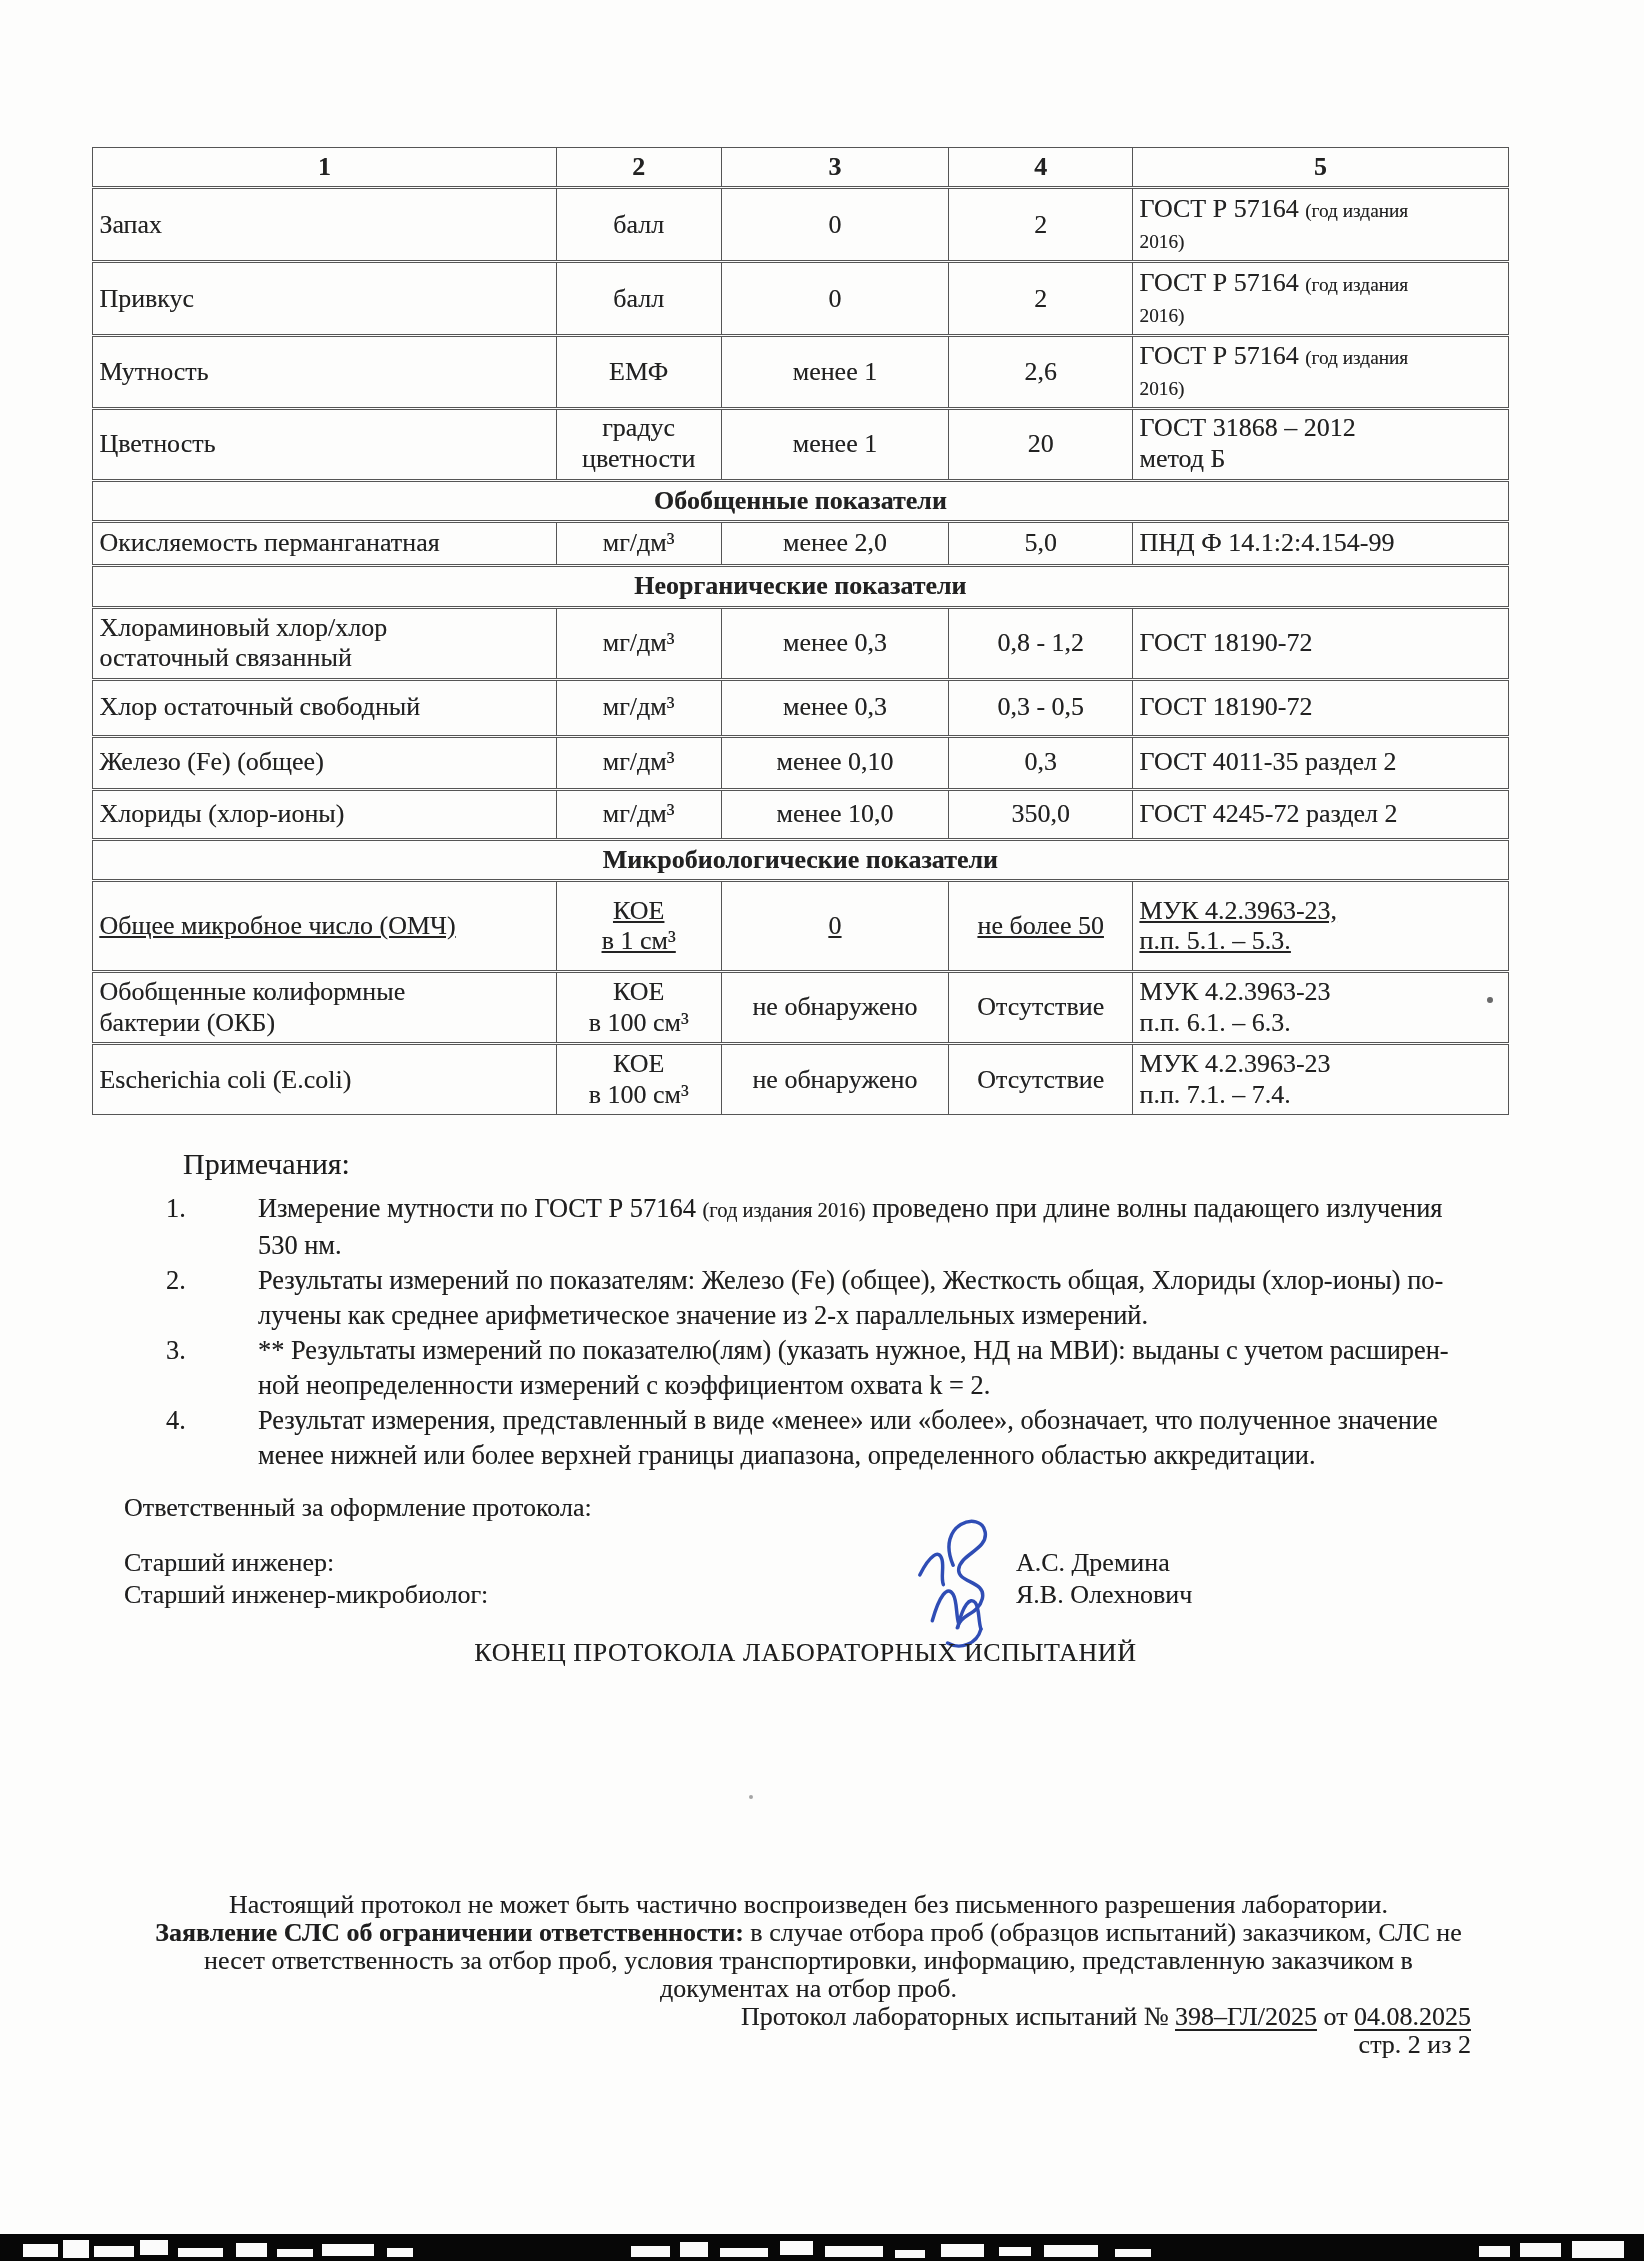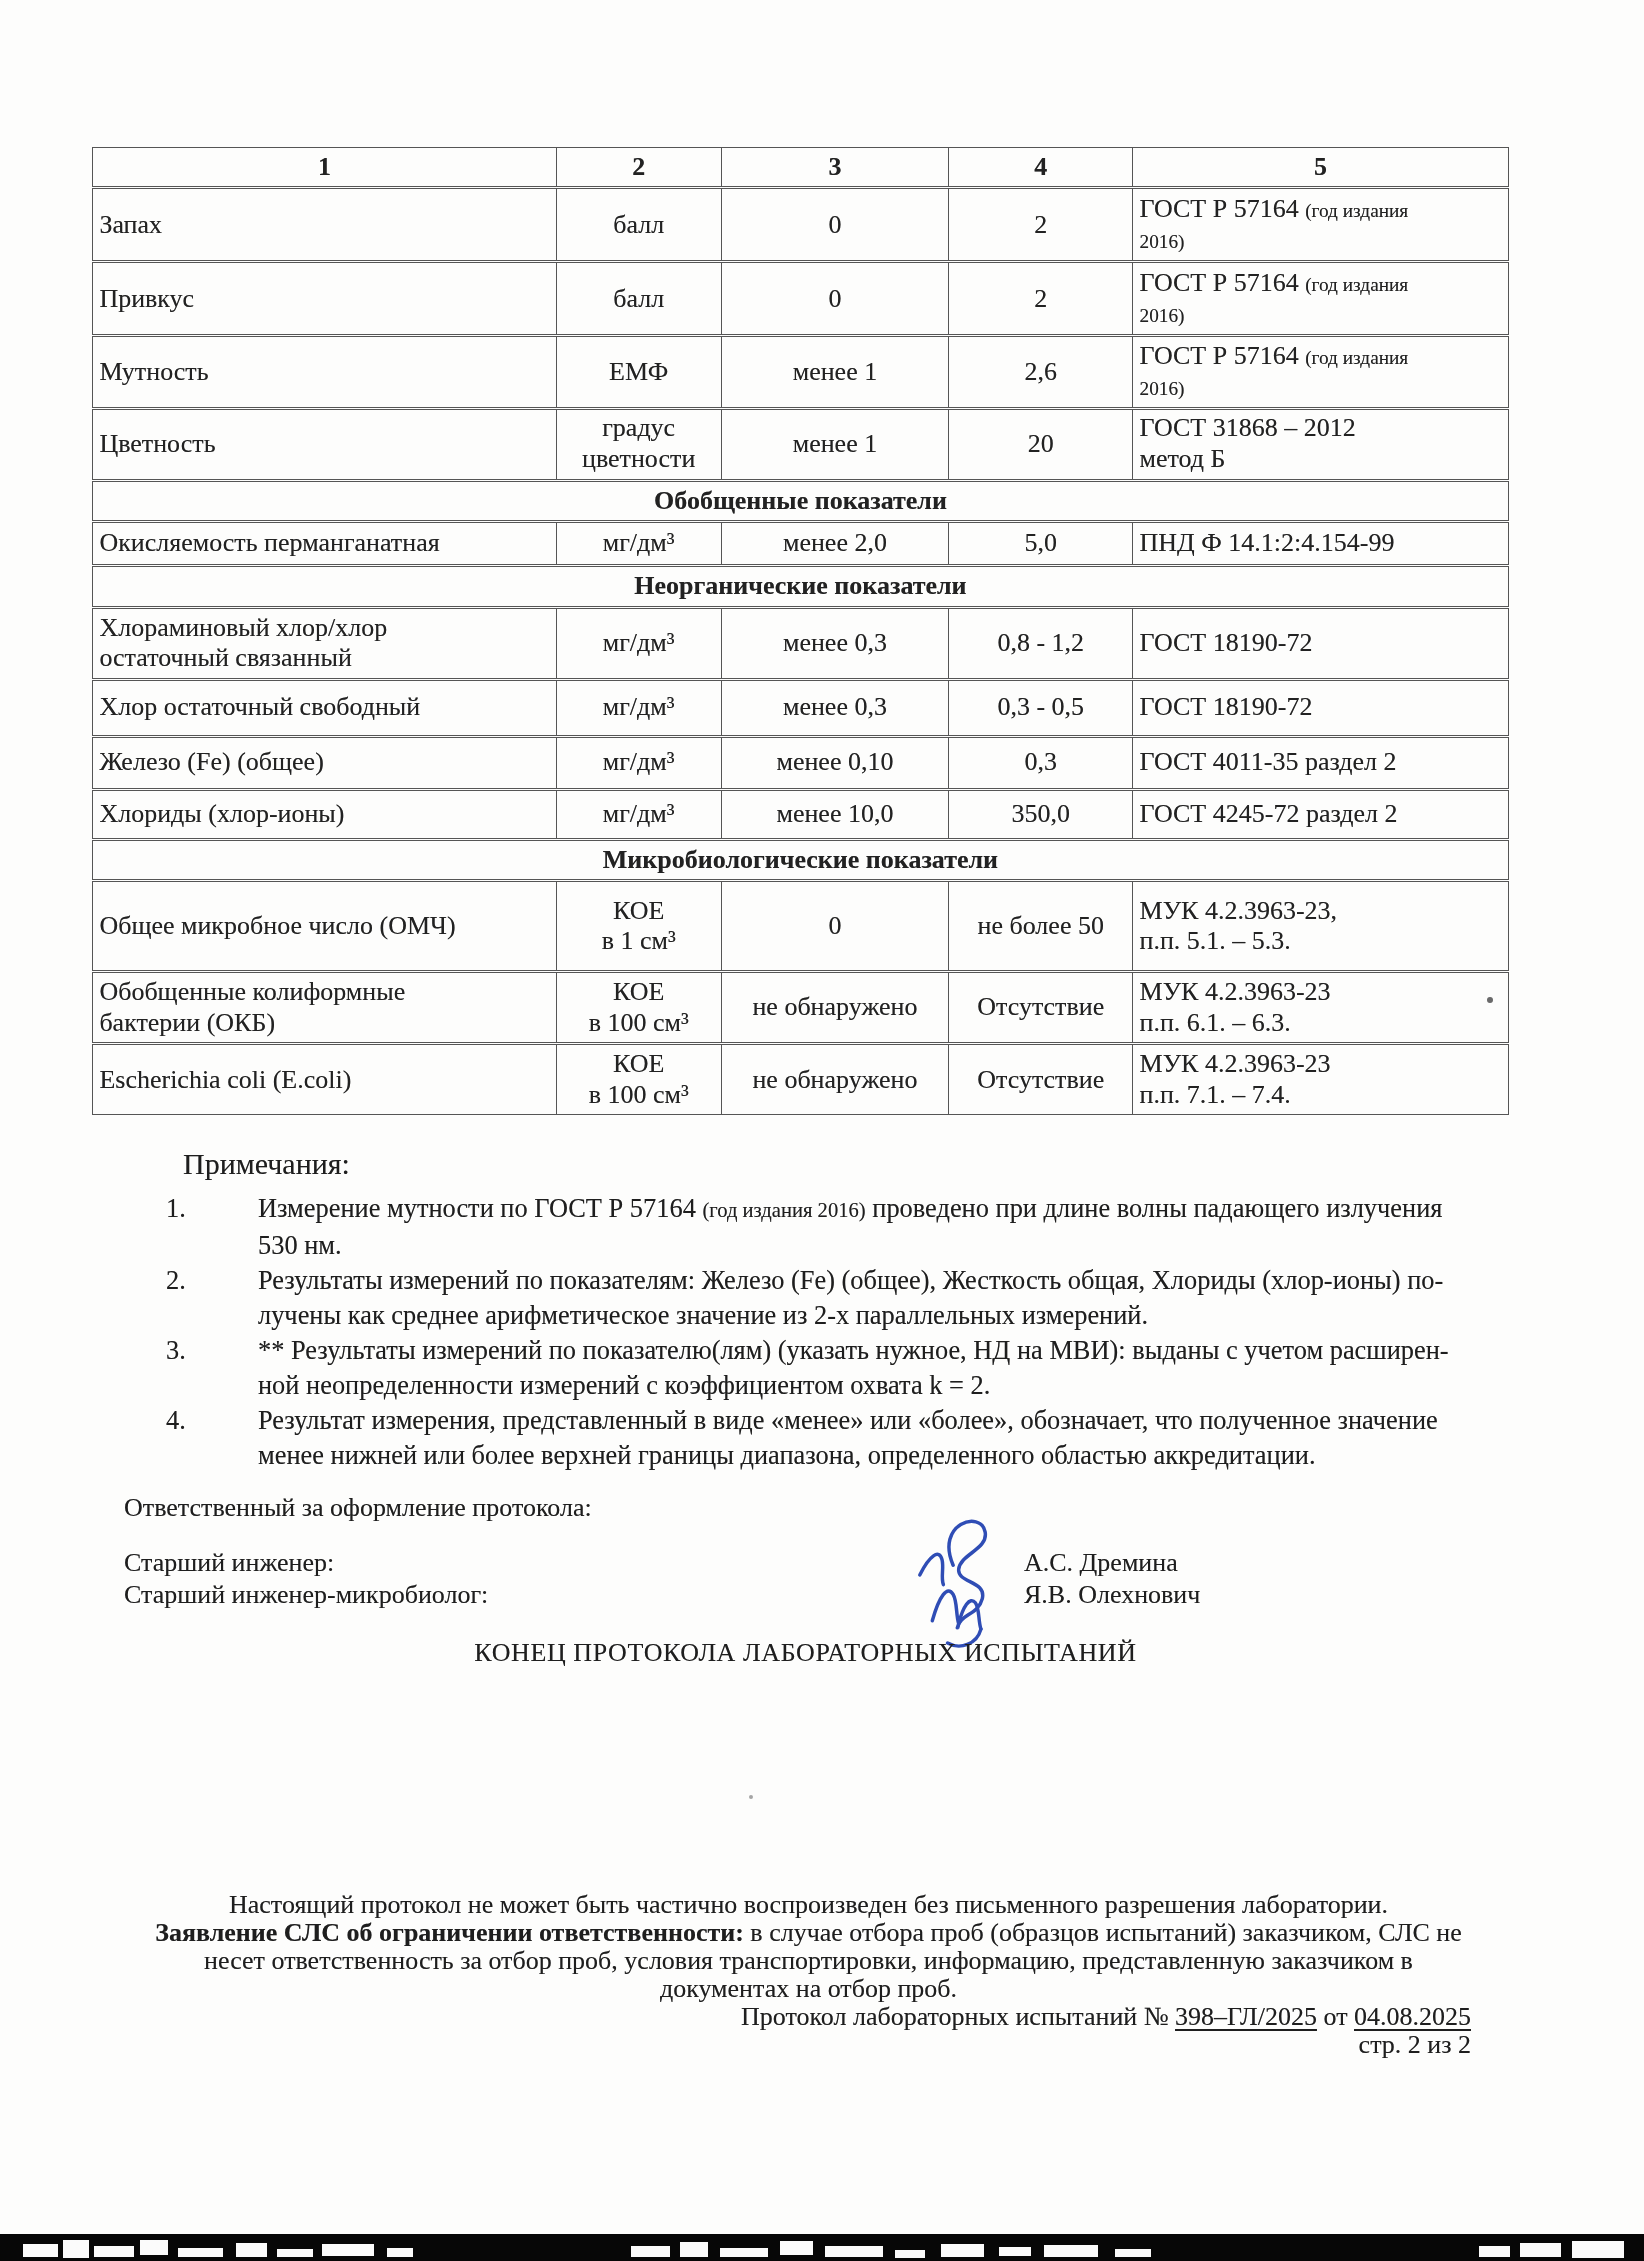--- a/index.html
+++ b/index.html
@@ -32,21 +32,21 @@
   
   .prim-label{position:absolute;left:183px;top:1147px;font-size:30px;}
   .notes{position:absolute;left:166px;top:1191px;width:1301px;font-size:26.4px;}
   .note-item{display:grid;grid-template-columns:48px 1fr;line-height:35px;}
   .note-item .txt{white-space:pre-line;margin-left:44px;}
   .note-item .txt .small{font-size:20.6px;}
 
   
   .resp-title{position:absolute;left:124px;top:1493px;font-size:26px;}
   .roles{position:absolute;left:124px;top:1547px;font-size:26px;line-height:32px;}
-  .names{position:absolute;left:1016px;top:1547px;font-size:26px;line-height:32px;margin-left:8px;}
+  .names{position:absolute;left:1016px;top:1547px;font-size:26px;line-height:32px;}
   .sig-svg{position:absolute;left:897px;top:1511px;}
 
   .end-line{position:absolute;left:129px;top:1638px;width:1353px;text-align:center;
     font-size:26px;letter-spacing:0.6px;}
 
   
   .footer{position:absolute;left:146px;top:1891px;width:1325px;
     font-size:26px;line-height:28px;text-align:center;}
   .footer .right{text-align:right;}
   .footer .b{font-weight:bold;}
@@ -143,21 +143,21 @@
         <tr style="height: 50px;">
           <td class="c1">Хлориды (хлор-ионы)</td>
           <td class="c2">мг/дм³</td>
           <td class="c3">менее 10,0</td>
           <td class="c4">350,0</td>
           <td class="c5"><span>ГОСТ 4245-72 раздел 2</span></td>
         </tr>
         <tr style="height: 39px;">
           <td colspan="5" class="sect">Микробиологические показатели</td>
         </tr>
-        <tr style="height: 91px;">
+        <tr style="height: 91px; text-decoration: underline;">
           <td class="c1">Общее микробное число (ОМЧ)</td>
           <td class="c2">КОЕ
 в 1 см³</td>
           <td class="c3">0</td>
           <td class="c4">не более 50</td>
           <td class="c5"><span>МУК 4.2.3963-23,
 п.п. 5.1. – 5.3.</span></td>
         </tr>
         <tr style="height: 64px;">
           <td class="c1">Обобщенные колиформные

